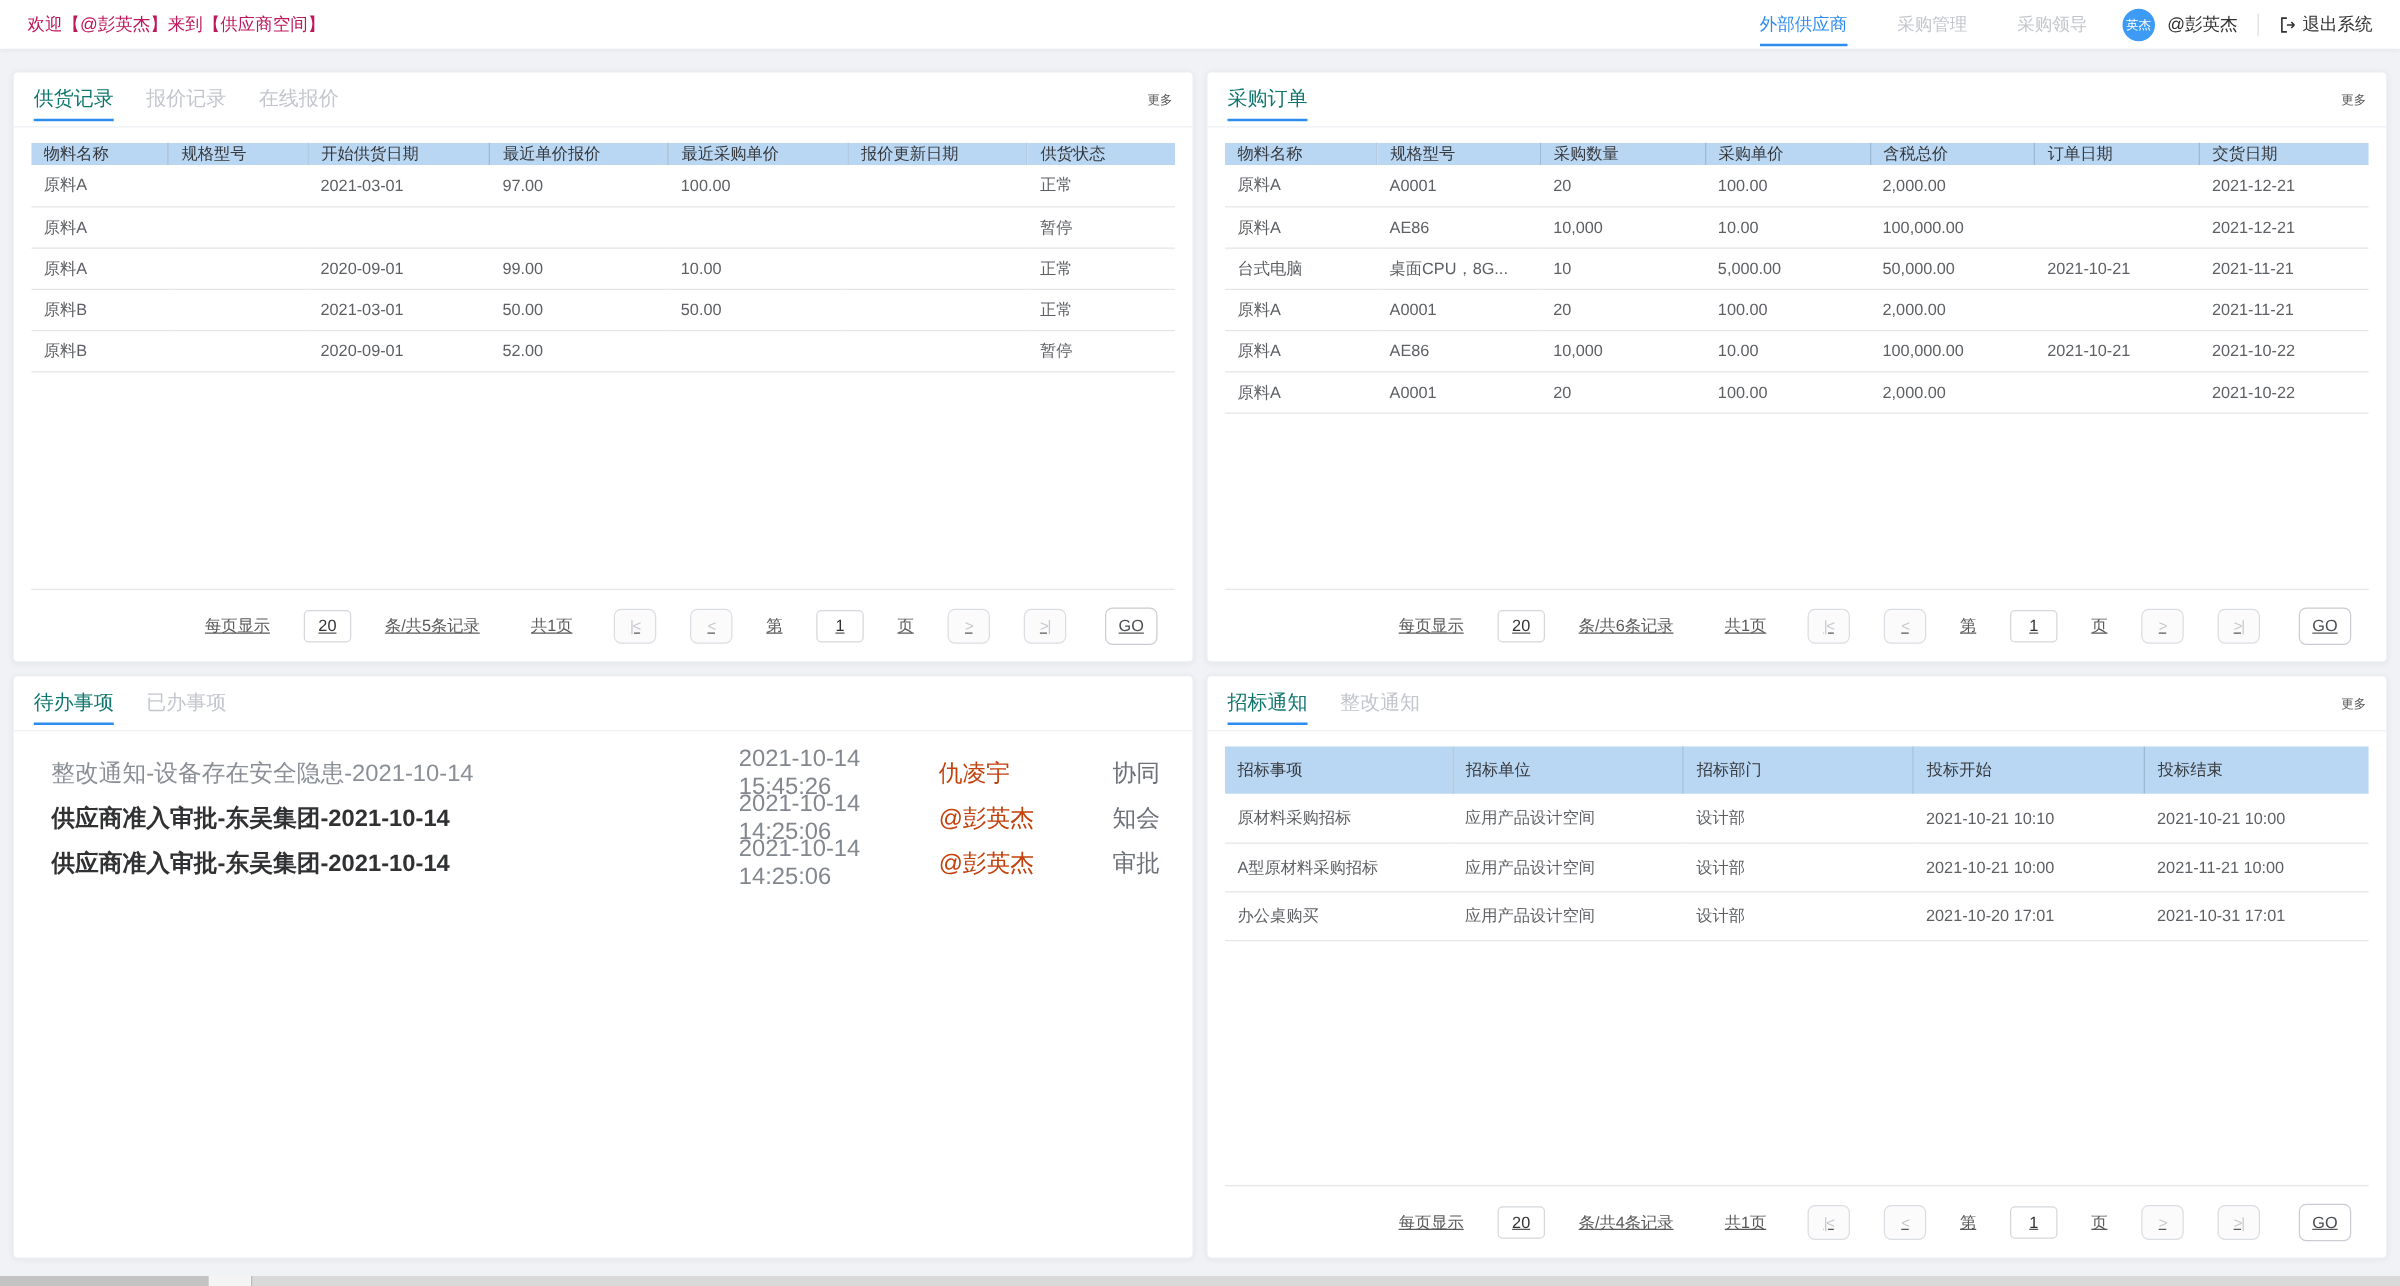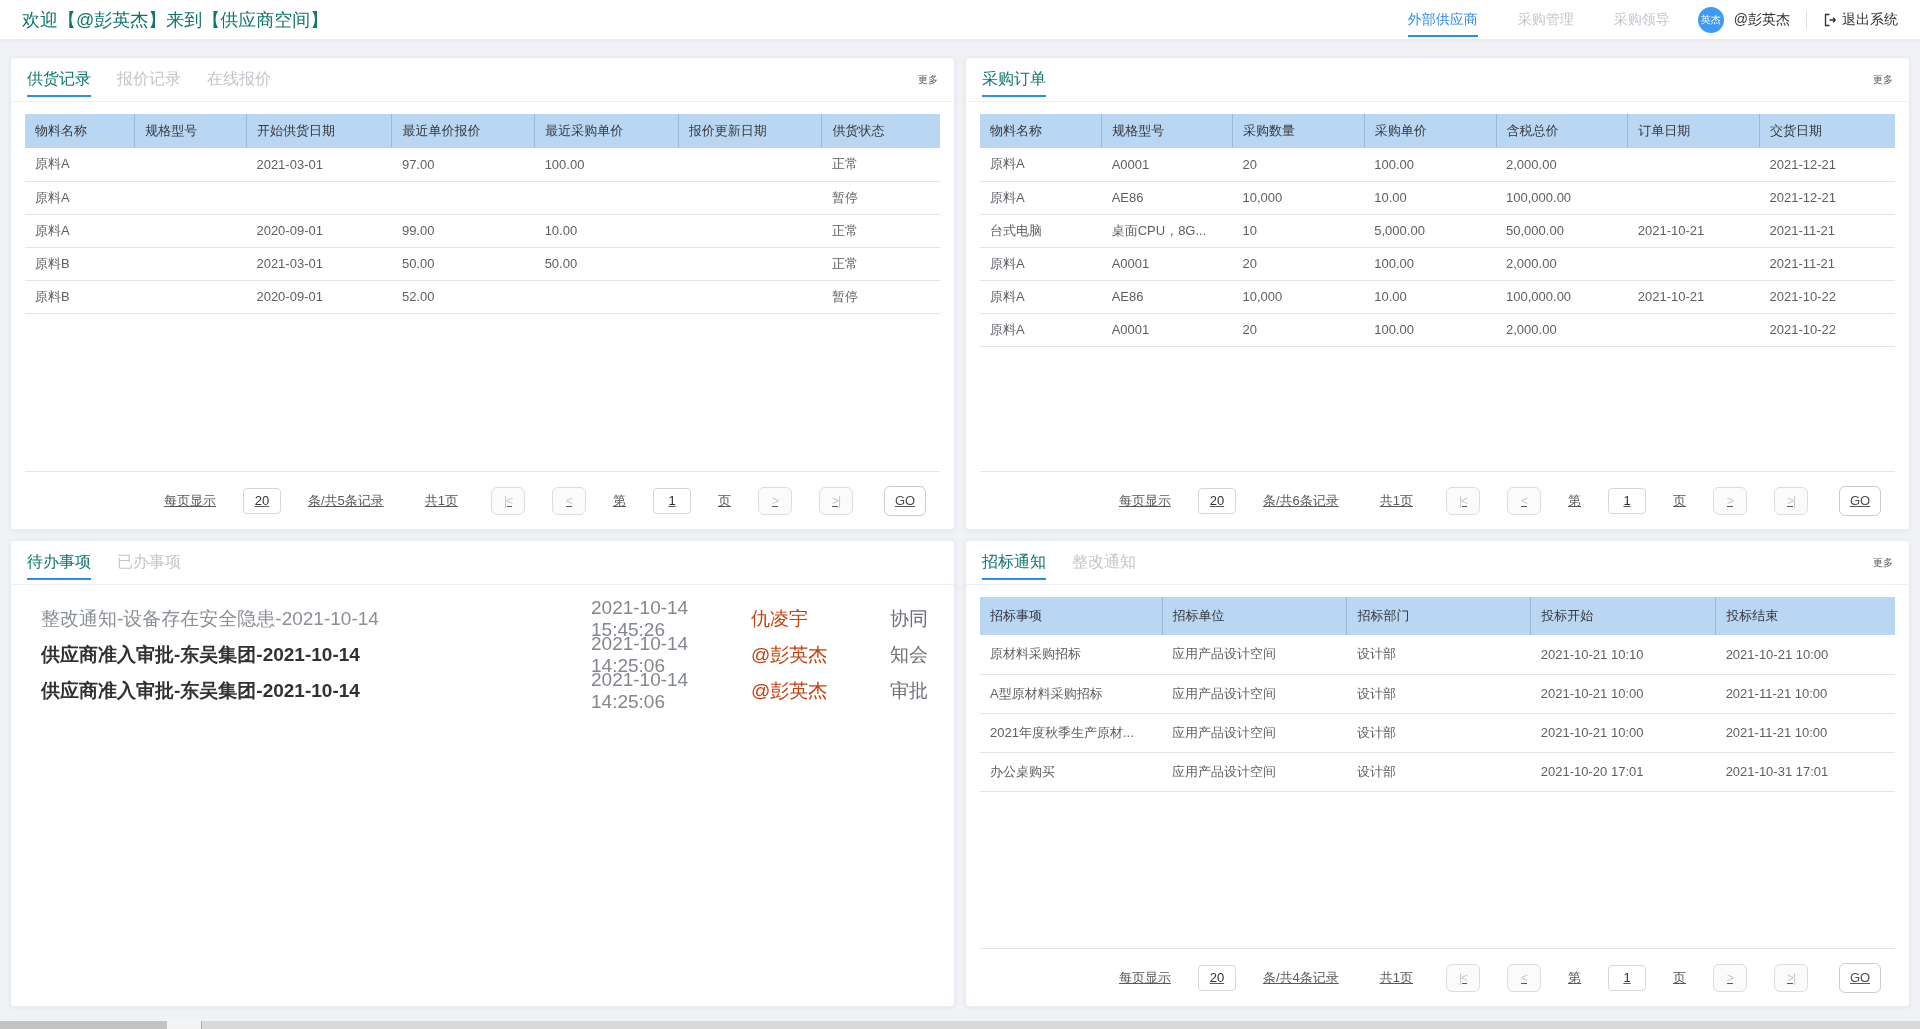--- a/index.html
+++ b/index.html
@@ -8,21 +8,21 @@
     font-family:"Liberation Sans","DejaVu Sans",sans-serif;
     background:#f0f2f5; color:#333; font-size:14px;
   }
 
   
   .topbar {
     height:40px; background:#fff; border-bottom:1px solid #e8eaef;
     display:flex; align-items:center; padding:0 22px;
     box-shadow:0 1px 3px rgba(0,0,0,.04); position:relative; z-index:5;
   }
-  .welcome { font-size:18px; color:#0f766e; }
+  .welcome { font-size:14px; color:#be185d; }
   .topnav { margin-left:auto; display:flex; align-items:center; }
   .nav-item { font-size:14px; color:#c2c6cc; margin-left:40px; cursor:pointer; position:relative; }
   .nav-item.active { color:#2e8cf0; }
   .nav-item.active::after {
     content:""; position:absolute; left:0; right:0; bottom:-8px; height:2px; background:#2e8cf0;
   }
   .avatar {
     width:26px; height:26px; border-radius:50%; background:#3d9af5; color:#fff;
     font-size:10px; display:flex; align-items:center; justify-content:center;
     margin-left:28px; letter-spacing:0;
@@ -51,21 +51,21 @@
   .tab.active::after {
     content:""; position:absolute; left:0; right:0; bottom:-7px; height:2px; background:#2e8cf0;
   }
   .more { margin-left:auto; font-size:10px; color:#595959; cursor:pointer; }
 
   
   .table-wrap { margin:12px 14px 0; flex:1; border-bottom:1px solid #e4e7ea; overflow:hidden; }
   table { width:100%; border-collapse:collapse; table-layout:fixed; font-size:13px; }
   thead th {
     background:#b9d7f3; color:#36393d; font-weight:400; text-align:left;
-    height:34px; padding:0 10px; border-right:1px solid #9cb9d6;
+    height:18px; padding:0 10px; border-right:1px solid #9cb9d6;
     white-space:nowrap; overflow:hidden;
   }
   thead th:last-child { border-right:none; }
   tbody td {
     height:33px; color:#5c5f63; padding:0 10px; border-bottom:1px solid #e3e5e8;
     white-space:nowrap; overflow:hidden; text-overflow:ellipsis;
   }
   .tall-rows thead th { height:38px;margin-top:48px; }
   .tall-rows tbody td { height:39px; }
 
@@ -387,27 +387,20 @@
               <td>2021-10-21 10:00</td>
             </tr>
             <tr>
               <td>A型原材料采购招标</td>
               <td>应用产品设计空间</td>
               <td>设计部</td>
               <td>2021-10-21 10:00</td>
               <td>2021-11-21 10:00</td>
             </tr>
             <tr>
-              <td>2021年度秋季生产原材...</td>
-              <td>应用产品设计空间</td>
-              <td>设计部</td>
-              <td>2021-10-21 10:00</td>
-              <td>2021-11-21 10:00</td>
-            </tr>
-            <tr>
               <td>办公桌购买</td>
               <td>应用产品设计空间</td>
               <td>设计部</td>
               <td>2021-10-20 17:01</td>
               <td>2021-10-31 17:01</td>
             </tr>
           </tbody>
         </table>
     </div>
     <div class="pager">

